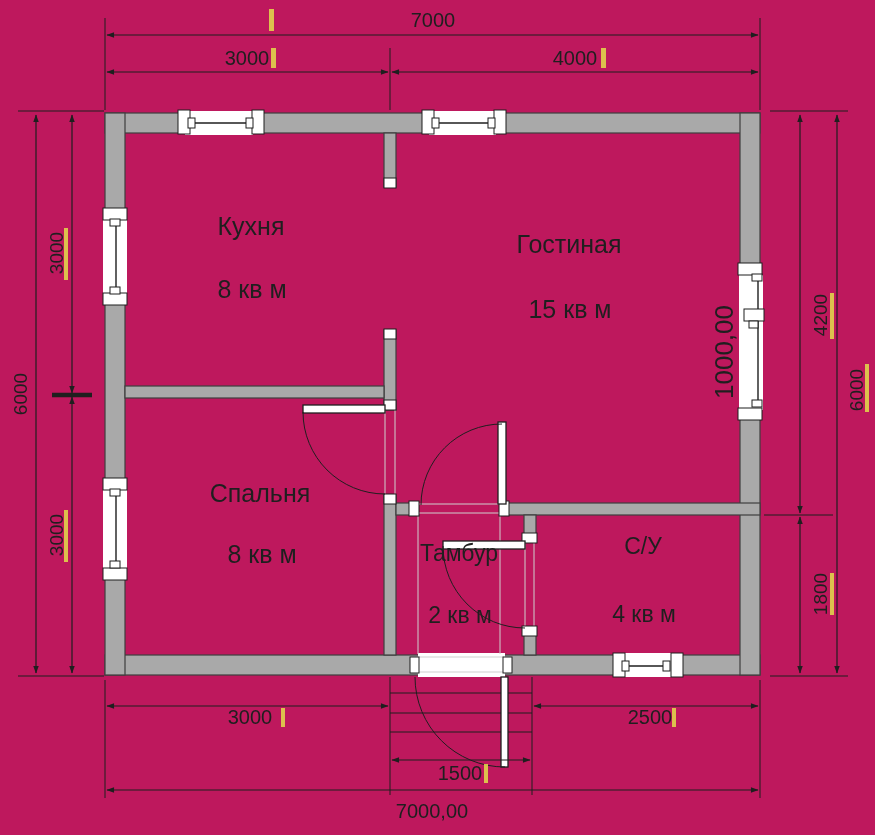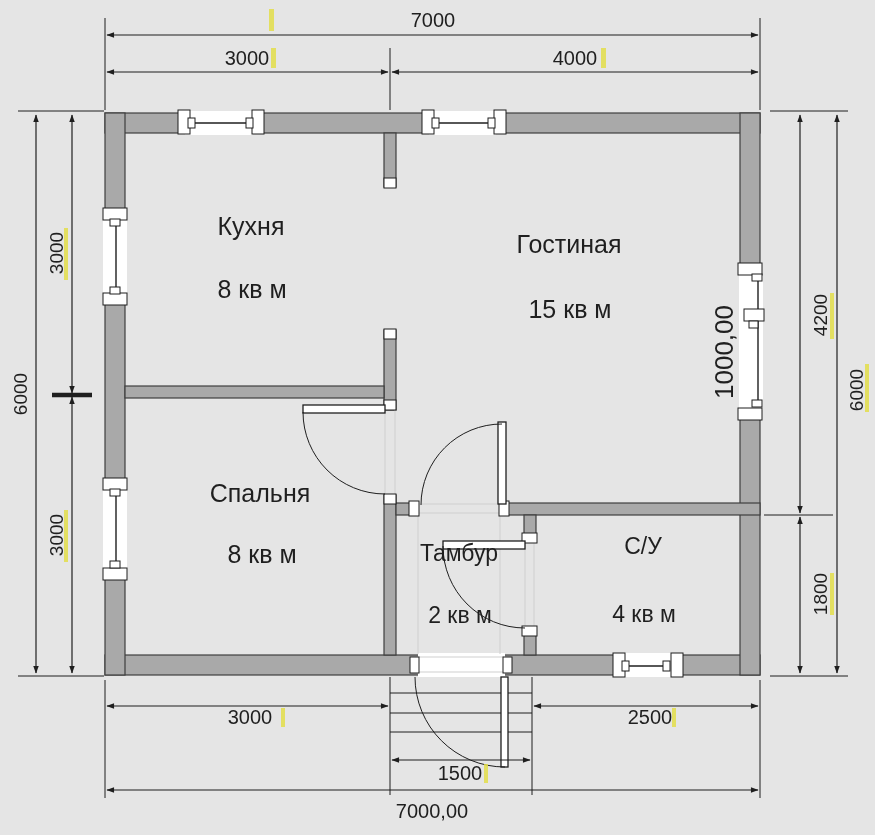--- a/index.html
+++ b/index.html
@@ -1,17 +1,17 @@
 <!DOCTYPE html>
 <html><head>
 <meta charset="utf-8">
 <title>План</title>
 <style>
   html,body{margin:0;padding:0;background:#ffffff;}
-  #stage{position:relative;width:875px;height:835px;background:#e5e5e5;overflow:hidden;}
+  #stage{position:relative;width:875px;height:835px;background:#be185d;overflow:hidden;}
   svg{position:absolute;left:0;top:0;}
   text{font-family:"Liberation Sans","DejaVu Sans",sans-serif;}
 </style>
 </head>
 <body>
 
 <div id="stage">
   <svg id="plan-svg" width="875" height="835" viewBox="0 0 875 835">
     <defs>
       <marker id="arrow" viewBox="0 0 10 10" refX="9.2" refY="5" markerWidth="9" markerHeight="6.4" orient="auto-start-reverse">

